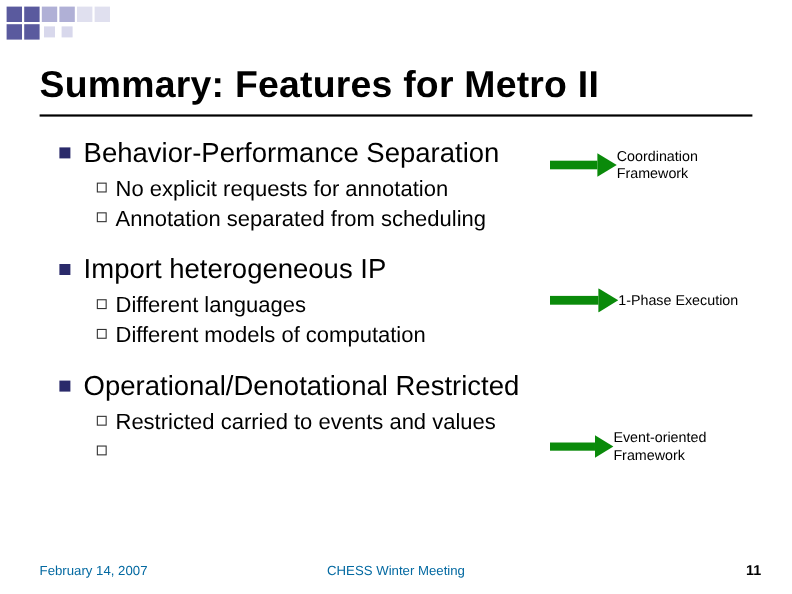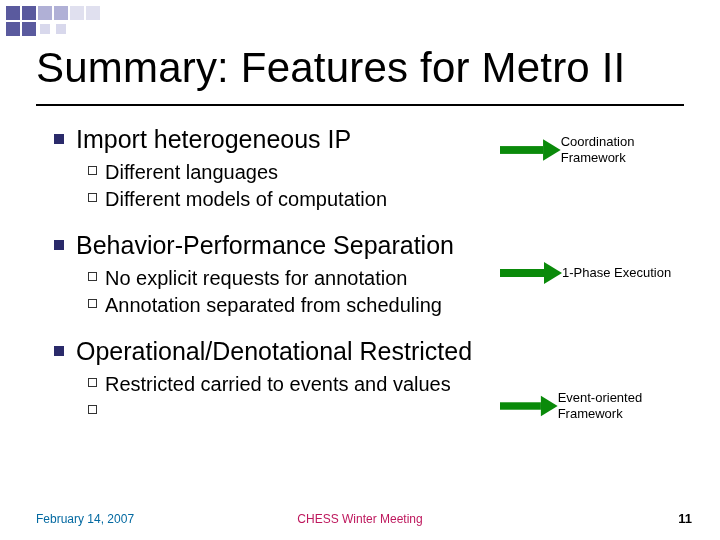--- a/index.html
+++ b/index.html
@@ -14,21 +14,21 @@
   .deco .s2 { width:14px; height:14px; left:16px; top:0; }
   .deco .s3 { width:14px; height:14px; left:32px; top:0; background:#b0b0d6; }
   .deco .s4 { width:14px; height:14px; left:48px; top:0; background:#b0b0d6; }
   .deco .s5 { width:14px; height:14px; left:64px; top:0; background:#e0e0ef; }
   .deco .s6 { width:14px; height:14px; left:80px; top:0; background:#e0e0ef; }
   .deco .s7 { width:14px; height:14px; left:0;   top:16px; }
   .deco .s8 { width:14px; height:14px; left:16px; top:16px; }
   .deco .s9 { width:10px; height:10px; left:34px; top:18px; background:#d8d8ec; }
   .deco .s10{ width:10px; height:10px; left:50px; top:18px; background:#d8d8ec; }
 
-  .title { position: absolute; left: 36px; top: 44px; font-size: 42px; font-weight: 400; letter-spacing: 0.2px; }
+  .title { position: absolute; left: 36px; top: 58px; font-size: 34px; font-weight: 700; letter-spacing: 0.2px; }
   .title-underline { position: absolute; left: 36px; top: 104px; width: 648px; height: 2px; background: #000; }
 
   .content { position: absolute; left: 54px; top: 124px; width: 430px; }
   .section { margin-bottom: 18px; }
   .l1 { display: flex; align-items: flex-start; margin-bottom: 6px; }
   .l1 .bullet-sq { width: 10px; height: 10px; background: #2a2a6a; margin-top: 10px; margin-right: 12px; flex-shrink: 0; }
   .l1 .txt { font-size: 25px; line-height: 1.2; }
   .l2 { display: flex; align-items: flex-start; margin-left: 34px; margin-bottom: 2px; }
   .l2 .bullet-hollow { width: 9px; height: 9px; border: 1px solid #333; margin-top: 6px; margin-right: 8px; flex-shrink: 0; background: #fff; }
   .l2 .txt { font-size: 20px; line-height: 1.25; }
@@ -37,21 +37,21 @@
   .callout { display: flex; align-items: center; margin-bottom: 0; position: absolute; }
   .callout .label { font-size: 13px; line-height: 1.2; }
   .c1 { top: 0; }
   .c2 { top: 128px; }
   .c3 { top: 256px; }
 
   .arrow-svg { display: block; }
 
   .footer { position: absolute; left: 0; right: 0; bottom: 14px; height: 18px; }
   .footer .date { position: absolute; left: 36px; bottom: 0; font-size: 12px; color: #0369a1; }
-  .footer .center { position: absolute; left: 0; right: 0; bottom: 0; text-align: center; font-size: 12px; color: #be185d; }
+  .footer .center { position: absolute; left: 0; right: 0; bottom: 0; text-align: center; font-size: 12px; color: #0369a1; }
   .footer .page { position: absolute; right: 28px; bottom: 0; font-size: 13px; font-weight: bold; color: #000; margin-top: 32px; }
 </style>
 </head>
 <body>
 
 <div class="slide">
 
   <div class="deco">
     <div class="sq dark s1"></div>
       <div class="sq dark s2"></div>
@@ -66,44 +66,44 @@
   </div>
 
   <div class="title">Summary: Features for Metro II</div>
   <div class="title-underline"></div>
 
   <div class="content">
 
     <div class="section">
       <div class="l1">
         <div class="bullet-sq"></div>
+        <div class="txt">Behavior-Performance Separation</div>
+      </div>
+      <div class="l2">
+        <div class="bullet-hollow"></div>
+        <div class="txt">No explicit requests for annotation</div>
+      </div>
+      <div class="l2">
+        <div class="bullet-hollow"></div>
+        <div class="txt">Annotation separated from scheduling</div>
+      </div>
+    </div>
+
+    <div class="section">
+      <div class="l1">
+        <div class="bullet-sq"></div>
         <div class="txt">Import heterogeneous IP</div>
       </div>
       <div class="l2">
         <div class="bullet-hollow"></div>
         <div class="txt">Different languages</div>
       </div>
       <div class="l2">
         <div class="bullet-hollow"></div>
         <div class="txt">Different models of computation</div>
-      </div>
-    </div>
-
-    <div class="section">
-      <div class="l1">
-        <div class="bullet-sq"></div>
-        <div class="txt">Behavior-Performance Separation</div>
-      </div>
-      <div class="l2">
-        <div class="bullet-hollow"></div>
-        <div class="txt">No explicit requests for annotation</div>
-      </div>
-      <div class="l2">
-        <div class="bullet-hollow"></div>
-        <div class="txt">Annotation separated from scheduling</div>
       </div>
     </div>
 
     <div class="section">
       <div class="l1">
         <div class="bullet-sq"></div>
         <div class="txt">Operational/Denotational Restricted</div>
       </div>
       <div class="l2">
         <div class="bullet-hollow"></div>

